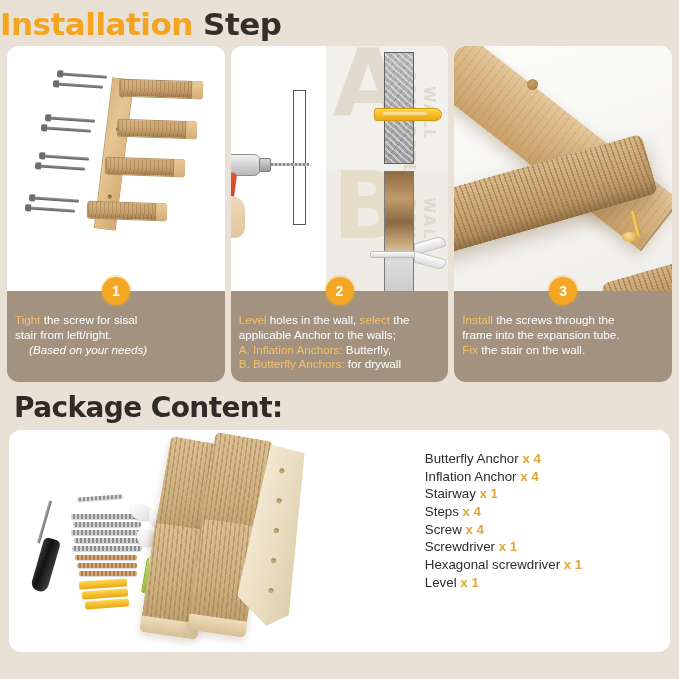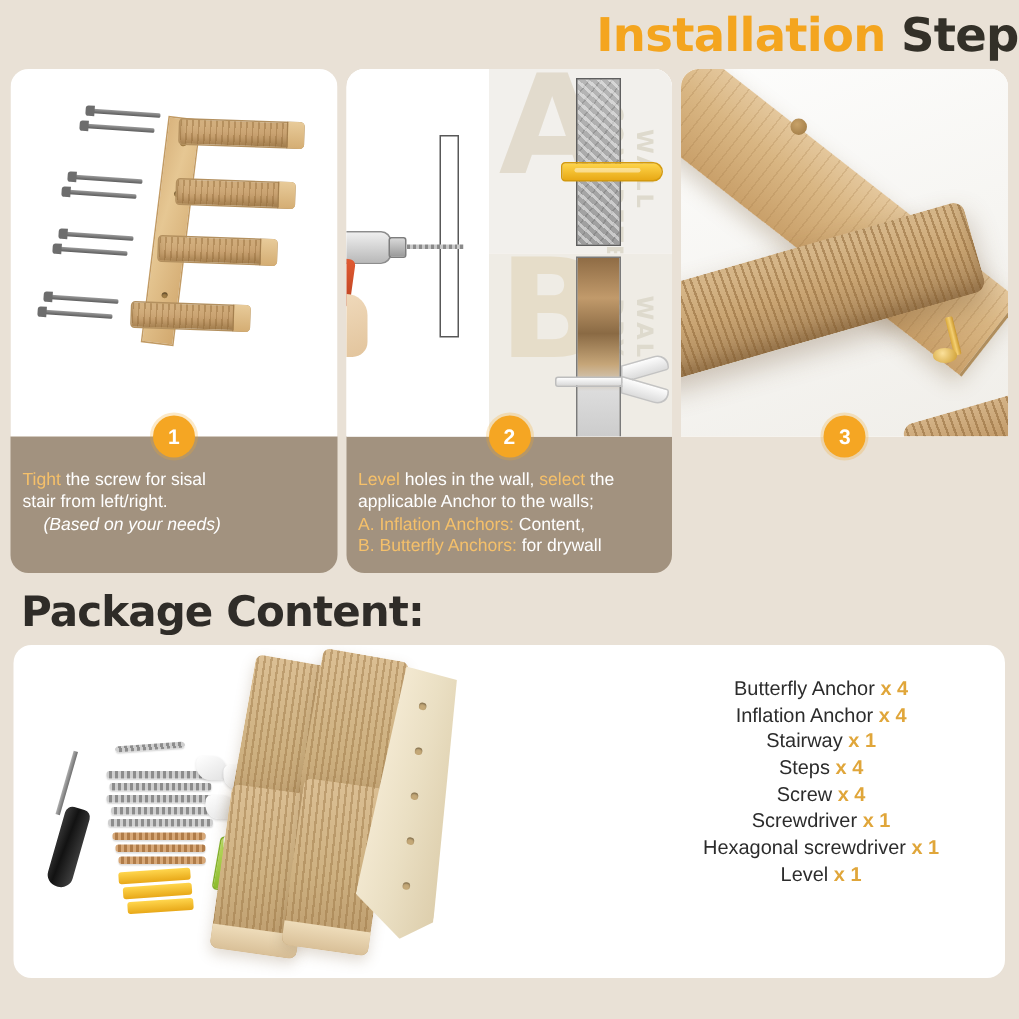--- a/index.html
+++ b/index.html
@@ -6,21 +6,21 @@
   html, body { width:679px; height:679px; }
   body {
     background:#e9e1d6;
     font-family:"Liberation Sans", sans-serif;
     overflow:hidden;
     position:relative;
   }
 
   
   .title {
-    text-align:right;
+    text-align:left;
     font-size:31px;
     font-weight:bold;
     letter-spacing:-0.5px;
     padding-top:7px;
     line-height:1.1;
     font-family:"DejaVu Sans", sans-serif;
   }
   .title .t-orange { color:#f4a51f; }
   .title .t-dark { color:#333028; }
 
@@ -267,21 +267,21 @@
   .pkg-photo { position:relative; width:62%; height:100%; }
   .pkg-list {
     width:38%;
     padding:20px 0 0 6px;
     font-size:13.3px;
     color:#2c2c2c;
     line-height:1.33;
     font-family:"Liberation Sans", sans-serif;
   }
   .pkg-list .qty { color:#e0a63a; font-weight:bold; }
-  .pkg-list li { list-style:none; white-space:nowrap;text-align:center; }
+  .pkg-list li { list-style:none; white-space:nowrap; }
 
   
   .sd-blade { position:absolute; left:34px; top:70px; width:3px; height:44px;
     background:linear-gradient(90deg,#aeaeae,#6f6f6f); transform:rotate(16deg); }
   .sd-handle { position:absolute; left:28px; top:108px; width:17px; height:54px;
     border-radius:5px 5px 8px 8px; transform:rotate(16deg);
     background:linear-gradient(95deg,#3a3a3a,#121212 40%,#424242); }
   .screws-group { position:absolute; left:62px; top:82px; width:72px; height:66px; }
   .sc { position:absolute; height:5px; border-radius:2px;
     background:repeating-linear-gradient(90deg,#cfcfcf 0 2px,#8d8d8d 2px 4px);
@@ -443,40 +443,45 @@
             </div>
           </div>
 
         </div>
       </div>
     </div>
     <div class="badge">2</div>
     <div class="step-caption">
       <div class="cap-line"><span class="hl">Level</span><span> holes in the wall, </span><span class="hl">select</span><span> the</span></div>
       <div class="cap-line"><span>applicable Anchor to the walls;</span></div>
-      <div class="cap-line"><span class="hl">A. Inflation Anchors:</span><span> Content,</span></div>
+      <div class="cap-line"><span class="hl">A. Inflation Anchors:</span><span> Butterfly,</span></div>
       <div class="cap-line"><span class="hl">B. Butterfly Anchors:</span><span> for drywall</span></div>
     </div>
   </div>
 
   <div class="step-card">
     <div class="step-photo">
       <div class="p3">
         <div class="p3-wall"></div>
         <div class="p3-frame">
             <div class="grain"></div>
           </div>
         <div class="p3-dot"></div>
         <div class="p3-step"></div>
         <div class="p3-screw"></div>
         <div class="p3-screwhead"></div>
         <div class="p3-step2"></div>
       </div>
     </div>
     <div class="badge">3</div>
+    <div class="step-caption">
+      <div class="cap-line"><span class="hl">Install</span><span> the screws through the</span></div>
+      <div class="cap-line"><span>frame into the expansion tube.</span></div>
+      <div class="cap-line"><span class="hl">Fix</span><span> the stair on the wall.</span></div>
+    </div>
   </div>
 
 </div>
 
 <div class="pkg-title">Package Content:</div>
 
 <div class="pkg-card">
   <div class="pkg-photo">
 
     <div class="sd-blade"></div>

